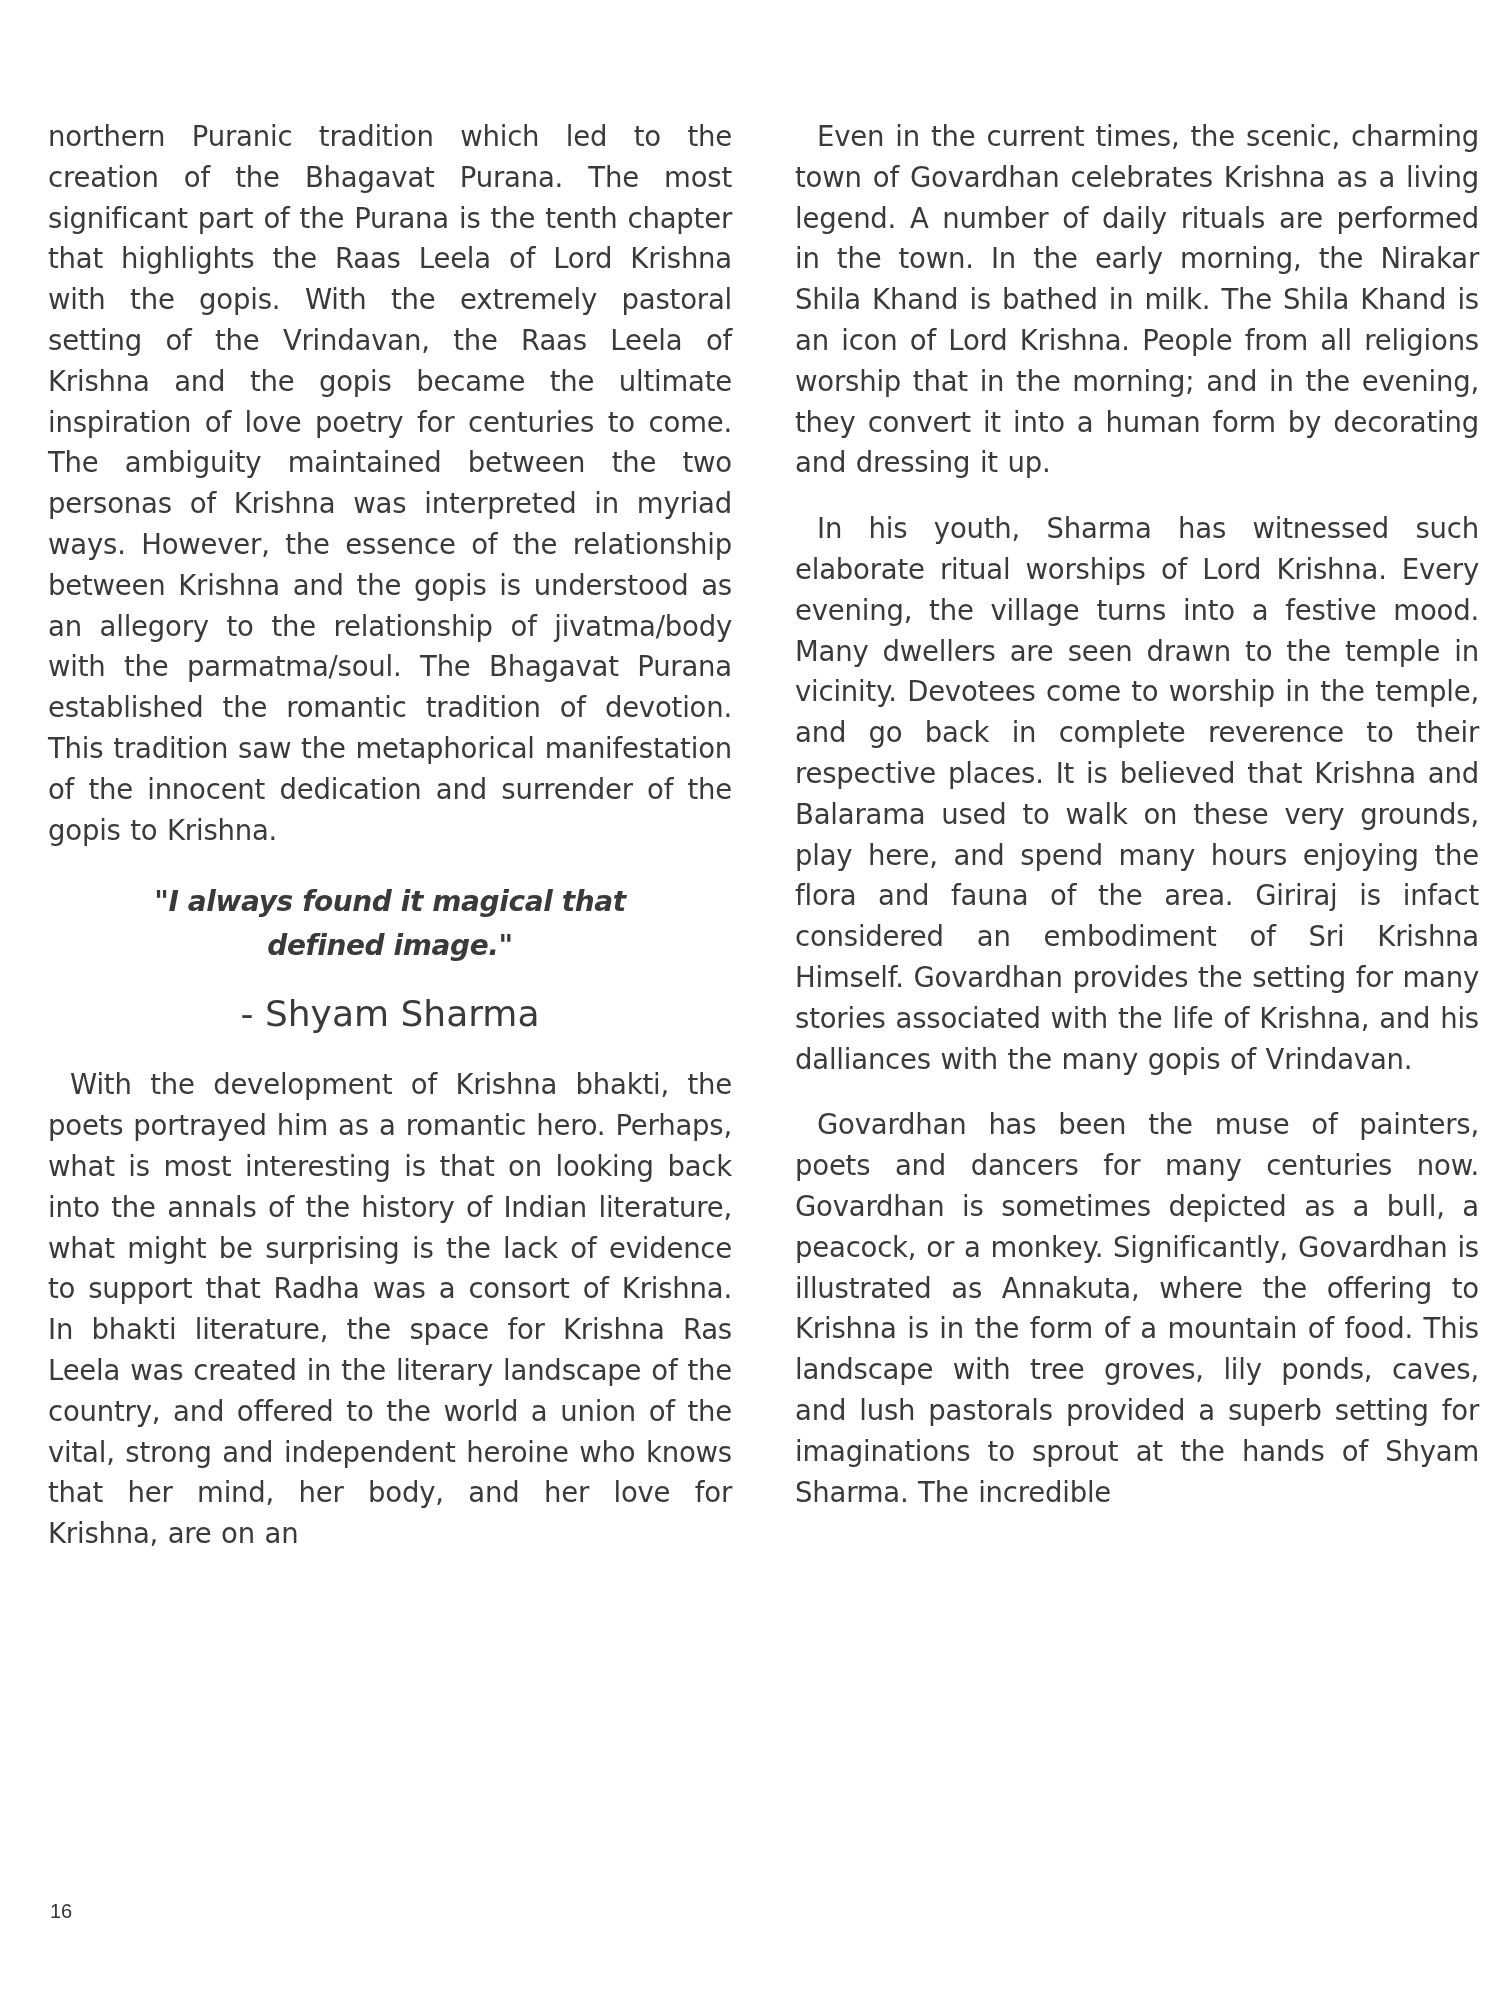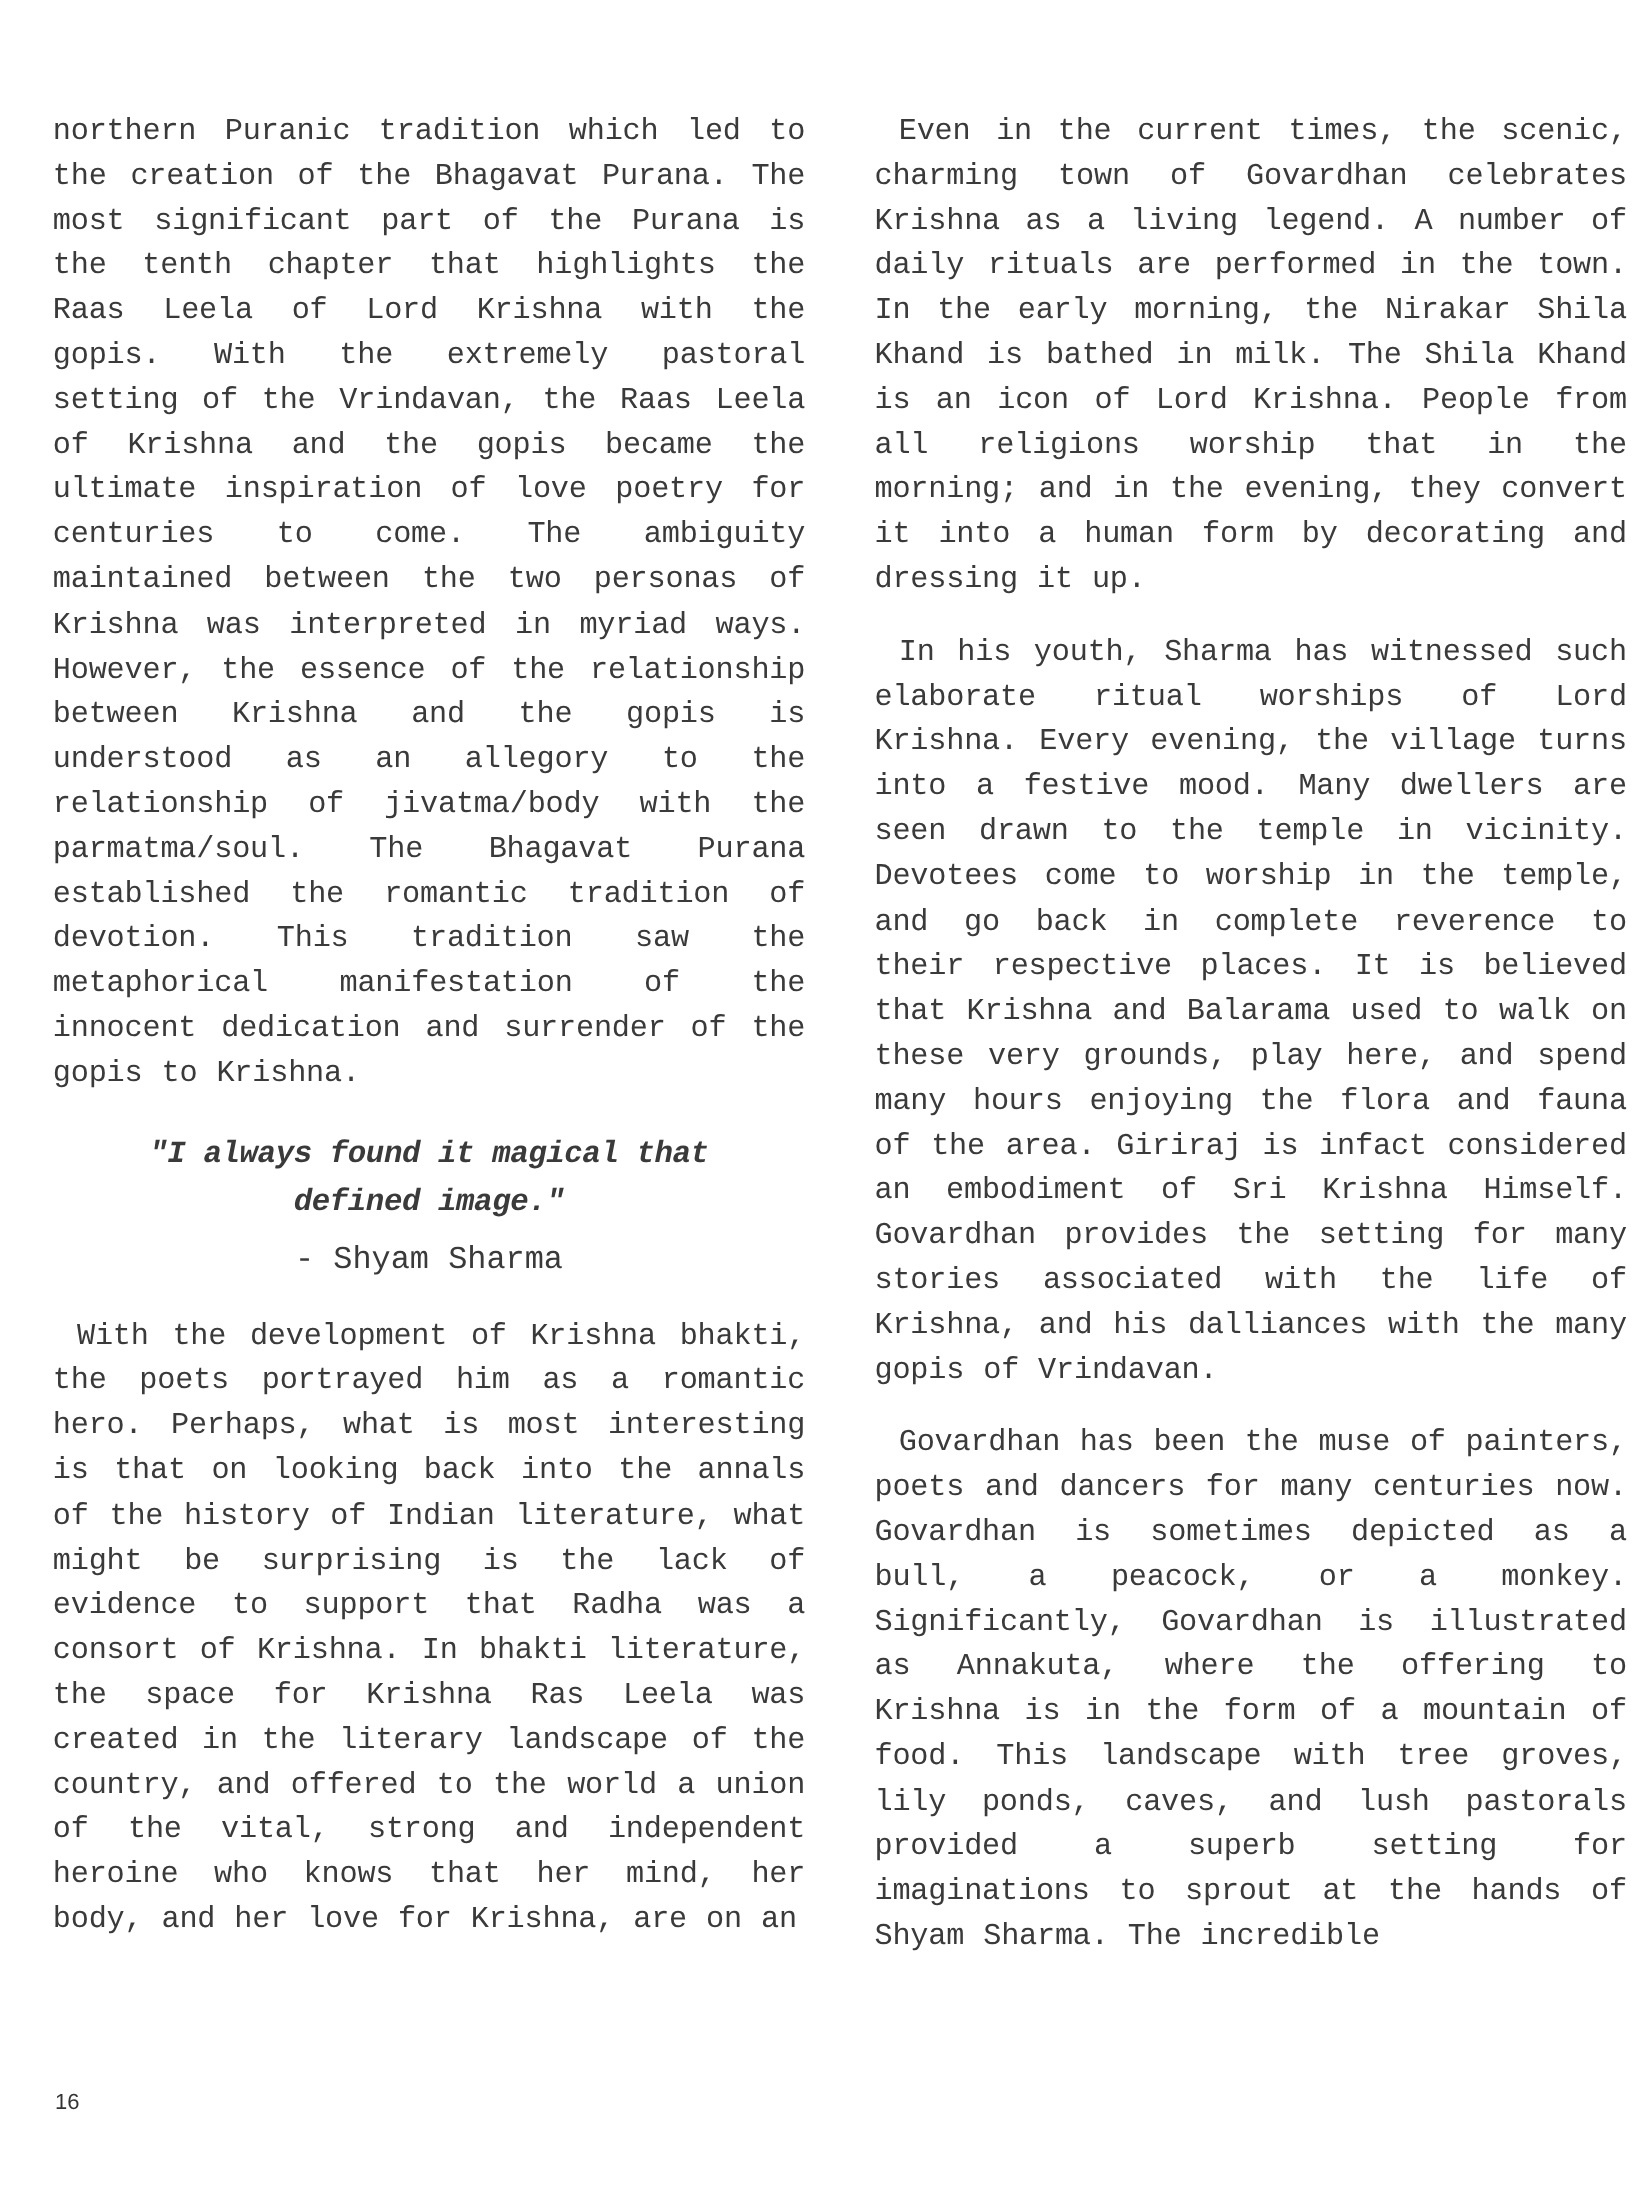--- a/index.html
+++ b/index.html
@@ -1,35 +1,35 @@
 <!DOCTYPE html>
 <html><head>
 <meta charset="utf-8">
 <style>
   html, body { margin: 0; padding: 0; }
   body {
     width: 1500px; height: 2000px; background: #ffffff; position: relative; overflow: hidden;
     font-family: "DejaVu Sans", sans-serif; color: #3a3a3a;
   }
-  .col { position: absolute; top: 100px; width: 684px; font-family: Liberation Mono, monospace; }
+  .col { position: absolute; top: 116px; width: 684px; }
   .col.left { left: 48px; }
   .col.right { left: 795px; }
   p.body-para {
     margin: 0 0 25px 0; font-size: 27.5px; line-height: 40.8px;
     text-align: justify; letter-spacing: -0.2px; word-spacing: 1px;
   }
   p.body-para.indent { text-indent: 22px; }
   .quote {
     text-align: center; margin: 30px 0 28px 0;
   }
   .quote-text {
     font-style: italic; font-weight: bold; font-size: 28px; line-height: 44px; color: #3a3a3a;
     letter-spacing: -0.4px;
   }
-  .quote-author { font-size: 29px; line-height: 44px; margin-top: 8px; }
+  .quote-author { font-size: 36px; line-height: 44px; margin-top: 24px; }
   .page-number {
     position: absolute; left: 50px; top: 1900px;
     font-family: Liberation Sans, sans-serif; font-size: 20px; color: #333;
   }
 </style>
 </head>
 <body>
 
 <div class="col left">
   <p class="body-para">northern Puranic tradition which led to the creation of the Bhagavat Purana. The most significant part of the Purana is the tenth chapter that highlights the Raas Leela of Lord Krishna with the gopis. With the extremely pastoral setting of the Vrindavan, the Raas Leela of Krishna and the gopis became the ultimate inspiration of love poetry for centuries to come. The ambiguity maintained between the two personas of Krishna was interpreted in myriad ways. However, the essence of the relationship between Krishna and the gopis is understood as an allegory to the relationship of jivatma/body with the parmatma/soul. The Bhagavat Purana established the romantic tradition of devotion. This tradition saw the metaphorical manifestation of the innocent dedication and surrender of the gopis to Krishna.</p>

